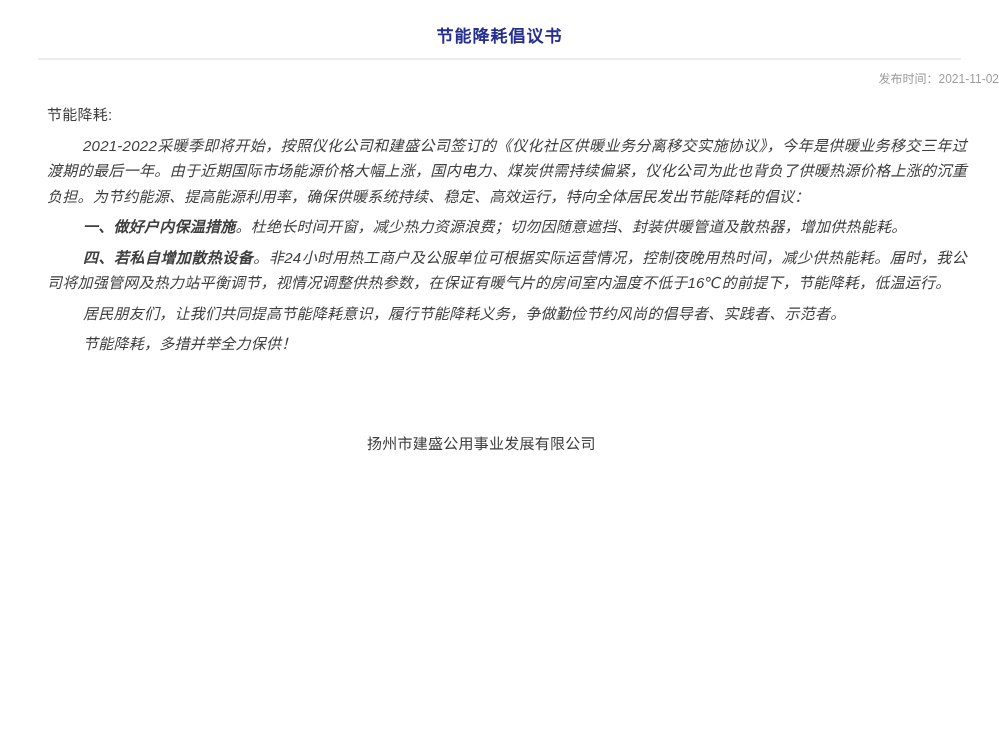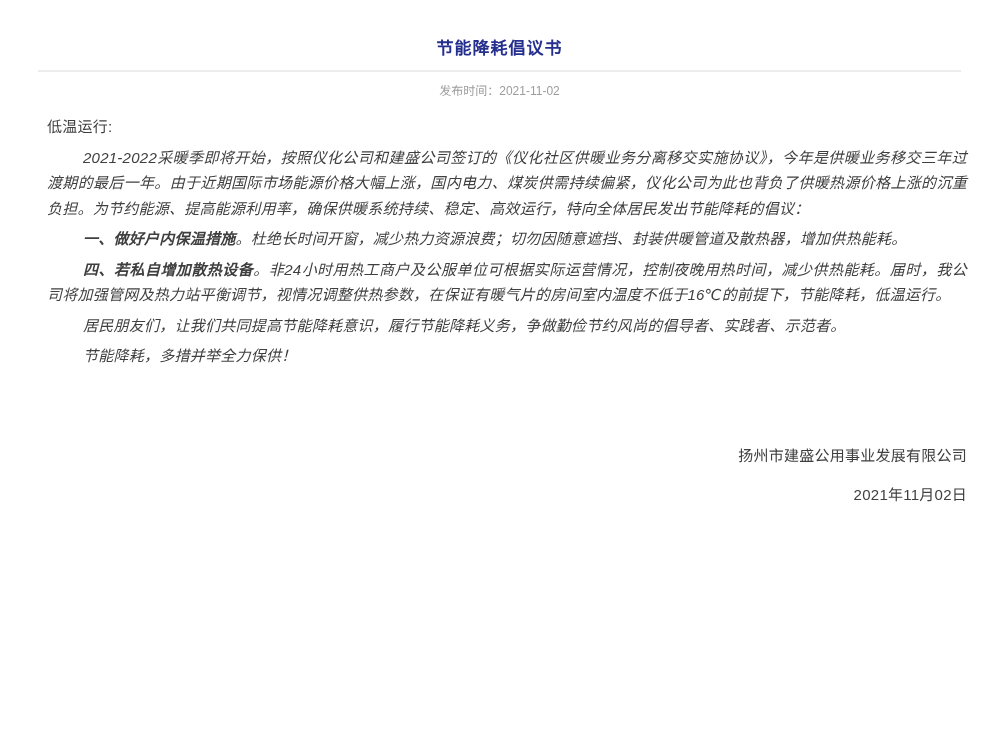--- a/index.html
+++ b/index.html
@@ -10,74 +10,73 @@
     --bg-color:#ffffff;
   }
   *{box-sizing:border-box;}
   html,body{margin:0;padding:0;background:#f5f5f5;}
   body{font-family:"Liberation Sans","DejaVu Sans",sans-serif;}
   .page{
     width:999px;height:742px;margin:0 auto;background:var(--bg-color);
     position:relative;overflow:hidden;
   }
   .doc-title{
-    margin:0;padding-top:39px;text-align:center;
+    margin:0;padding-top:27px;text-align:center;
     font-size:17px;line-height:19px;font-weight:700;
     letter-spacing:1px;color:var(--title-color);
   }
   .divider{
     margin:12px 38px 0 38px;height:0;
     border-top:2px solid var(--divider-color);
   }
   .pubdate{
-    margin-top:12px;text-align:center;
+    margin-top:12px;text-align:right;
     font-size:12px;line-height:15px;color:var(--muted-color);
   }
   .article{
     padding:15px 32px 0 47px;
     font-size:15px;line-height:25.5px;color:var(--text-color);
     text-align:justify;letter-spacing:0.25px;
   }
   .article p{margin:0 0 5px 0;}
   .salutation{text-indent:0;}
   .para{text-indent:2.4em;font-style:italic;}
   .para strong{font-weight:700;}
   .signature{
-    margin-top:74px;padding-left:320px;text-align:right;
+    margin-top:74px;padding-left:320px;text-align:left;
     font-size:15px;line-height:25.5px;color:var(--text-color);
   }
   .signature p{margin:0 0 14px 0;}
 </style>
 </head>
 <body>
 
 <div class="page">
 
   <h1 class="doc-title">节能降耗倡议书</h1>
 
   <div class="divider"></div>
 
   <div class="pubdate">
     <span>发布时间：</span><span>2021-11-02</span>
   </div>
 
   <div class="article">
 
-    <p class="salutation">低温运行:</p>
+    <p class="salutation">节能降耗:</p>
 
     <p class="para">2021-2022采暖季即将开始，按照仪化公司和建盛公司签订的《仪化社区供暖业务分离移交实施协议》，今年是供暖业务移交三年过渡期的最后一年。由于近期国际市场能源价格大幅上涨，国内电力、煤炭供需持续偏紧，仪化公司为此也背负了供暖热源价格上涨的沉重负担。为节约能源、提高能源利用率，确保供暖系统持续、稳定、高效运行，特向全体居民发出节能降耗的倡议：</p>
 
     <div id="sections">
         <p class="para"><strong>一、做好户内保温措施</strong><span>。杜绝长时间开窗，减少热力资源浪费；切勿因随意遮挡、封装供暖管道及散热器，增加供热能耗。</span></p>
         <p class="para"><strong>四、若私自增加散热设备</strong><span>。非24小时用热工商户及公服单位可根据实际运营情况，控制夜晚用热时间，减少供热能耗。届时，我公司将加强管网及热力站平衡调节，视情况调整供热参数，在保证有暖气片的房间室内温度不低于16℃的前提下，节能降耗，低温运行。</span></p>
       </div>
 
     <p class="para">居民朋友们，让我们共同提高节能降耗意识，履行节能降耗义务，争做勤俭节约风尚的倡导者、实践者、示范者。</p>
 
     <p class="para">节能降耗，多措并举全力保供！</p>
 
     <div class="signature">
       <p>扬州市建盛公用事业发展有限公司</p>
-      <p>2021年11月02日</p>
     </div>
 
   </div>
 </div>
 
 </body></html>

